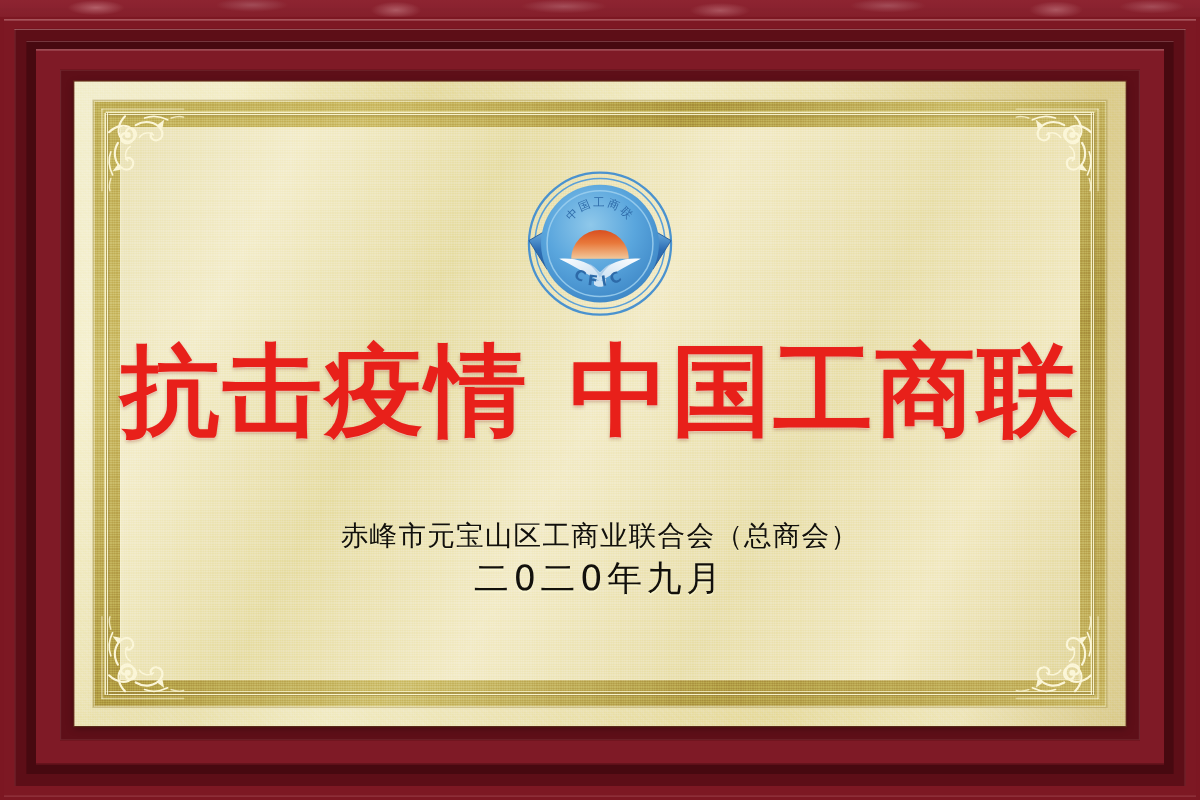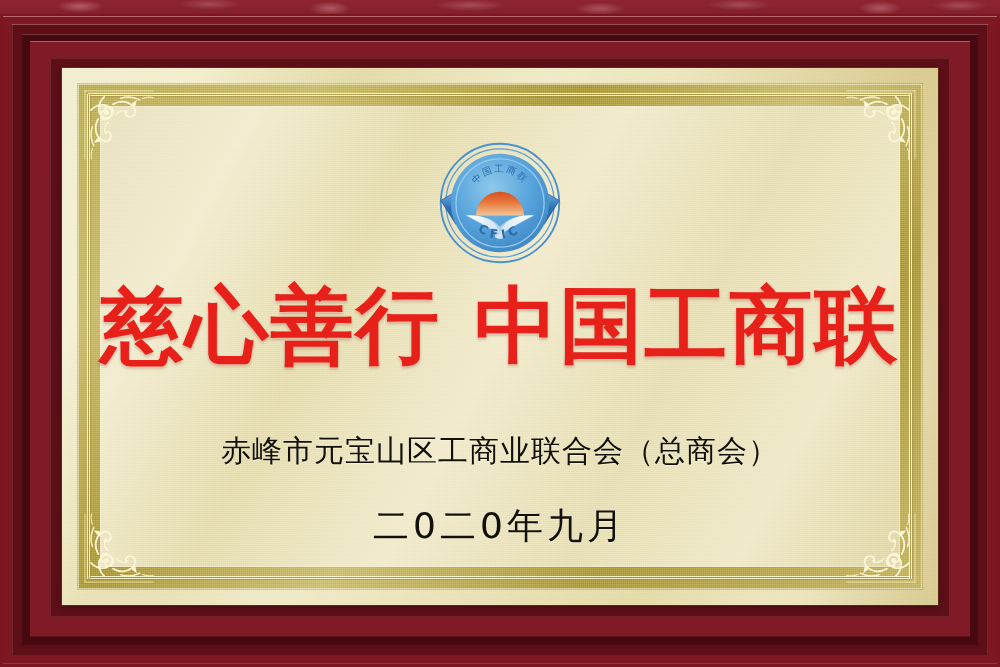--- a/index.html
+++ b/index.html
@@ -228,30 +228,30 @@
     text-shadow:
       0 1px 0 rgba(255,210,200,.45),
       0 2px 3px rgba(120,20,10,.28);
     white-space: nowrap;
   }
   .headline .gap { display: inline-block; width: 34px; }
 
   .org-line {
     margin-top: 62px;
     color: #12100b;
-    font-size: 30px;
+    font-size: 23px;
     letter-spacing: 1px;
     font-family: Liberation Sans, sans-serif;
     white-space: nowrap;
     text-shadow: 0 1px 0 rgba(255,255,220,.5);
   }
   .date-line {
-    margin-top: 30px;
+    margin-top: 1px;
     color: #12100b;
-    font-size: 36px;
+    font-size: 29px;
     letter-spacing: 4px;
     font-family: "DejaVu Sans", "Liberation Sans", sans-serif;
     white-space: nowrap;
     text-shadow: 0 1px 0 rgba(255,255,220,.5);
   }
 </style>
 </head>
 <body>
 
 <div class="plaque-root">
@@ -410,21 +410,21 @@
           <text font-size="15" font-family="'DejaVu Sans','Liberation Sans',sans-serif" fill="#2d6aa8" letter-spacing="3">
             <textPath href="#arcTop" startOffset="50%" text-anchor="middle">中国工商联</textPath>
           </text>
           <text font-size="19" font-weight="bold" font-family="'DejaVu Sans','Liberation Sans',sans-serif" fill="#2d6aa8" letter-spacing="7">
             <textPath href="#arcBot" startOffset="50%" text-anchor="middle">CFIC</textPath>
           </text>
         </svg>
       </div>
 
       <div class="headline">
-        <span>慈心善行</span><span class="gap"></span><span>中国工商联</span>
+        <span>抗击疫情</span><span class="gap"></span><span>中国工商联</span>
       </div>
 
       <div class="org-line">赤峰市元宝山区工商业联合会（总商会）</div>
 
       <div class="date-line">二0二0年九月</div>
     </div>
   </div>
 </div>
 
 </body></html>

